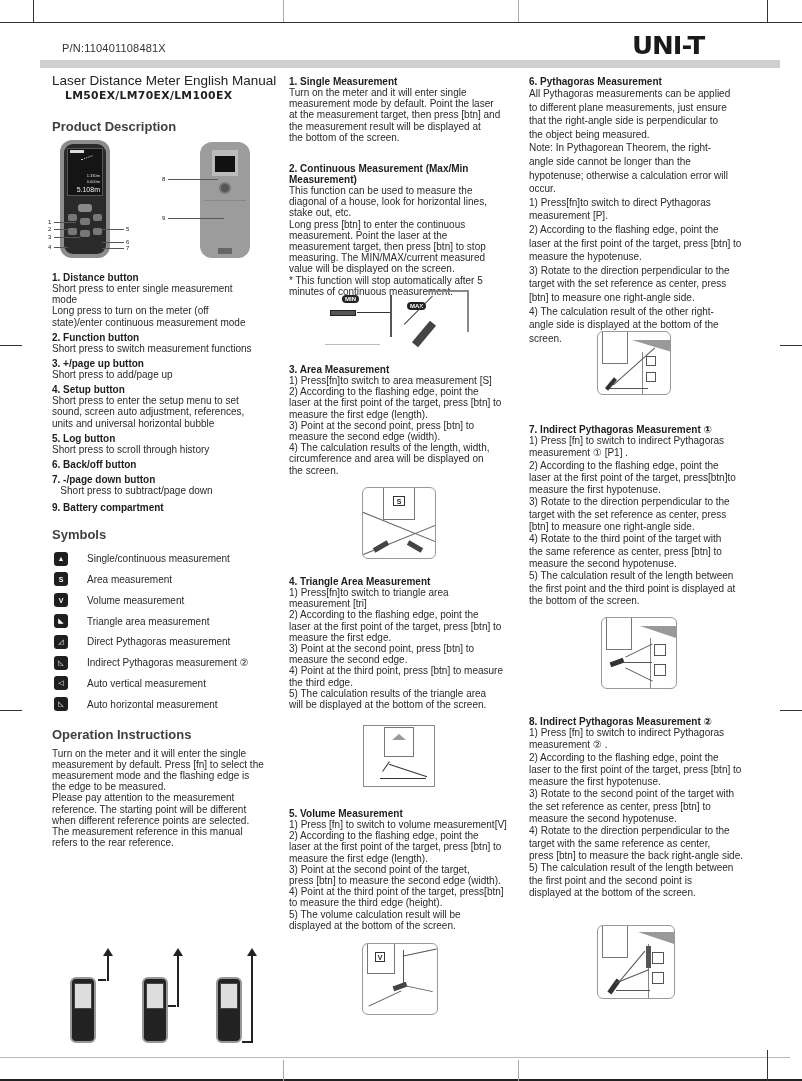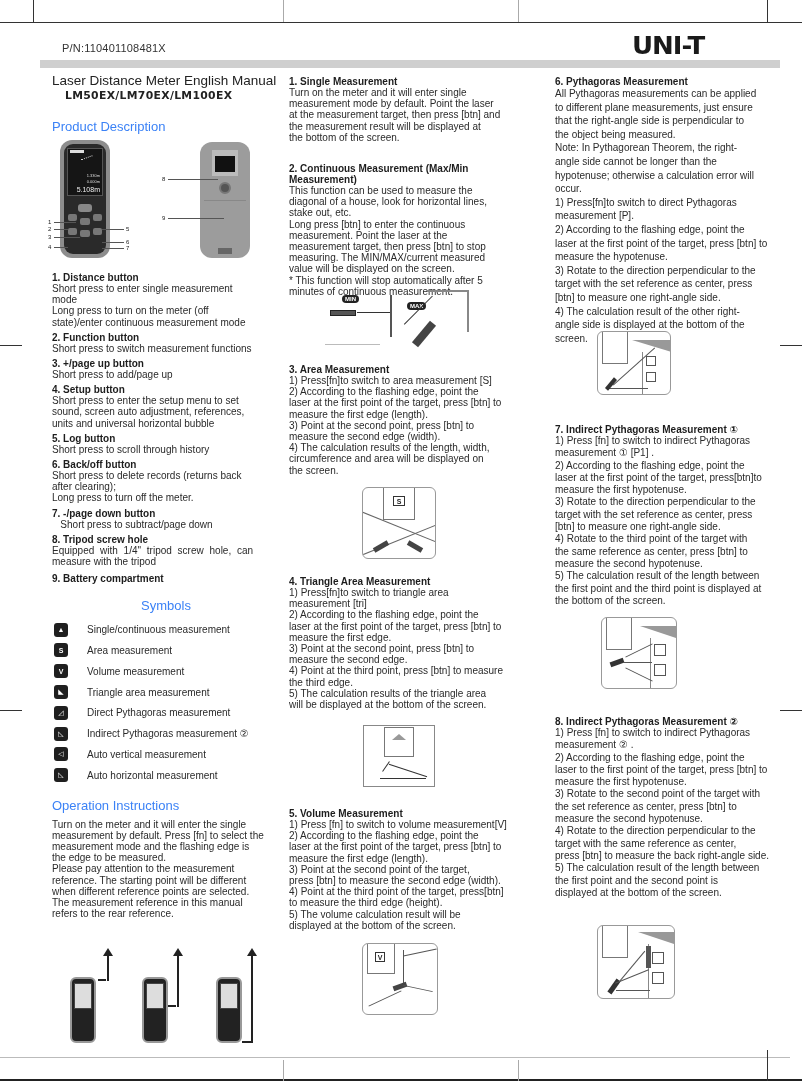--- a/index.html
+++ b/index.html
@@ -11,26 +11,26 @@
   .crop.v { width: 1px; }
   .crop.h { height: 1px; }
 
   .header-pn { position: absolute; left: 62px; top: 42px; font-size: 11px; color: #333; letter-spacing: 0.2px; }
   .logo { position: absolute; left: 632px; top: 30px; font-family: "DejaVu Sans", sans-serif; font-weight: 900; font-size: 26px; color: #1a1a1a; letter-spacing: -1px; transform: scaleY(0.95); }
   .grey-band { position: absolute; left: 40px; top: 60px; width: 740px; height: 8px; background: #cfcfcf; }
 
   .col { position: absolute; top: 73px; }
   .col1 { left: 52px; width: 228px; }
   .col2 { left: 289px; width: 226px; }
-  .col3 { left: 529px; width: 226px; margin-left: 26px; }
+  .col3 { left: 529px; width: 226px; }
 
   .manual-title { font-size: 13.5px; color: #222; white-space: nowrap; }
   .model-line { font-family: "DejaVu Sans", sans-serif; font-weight: bold; font-size: 10px; letter-spacing: 0.3px; margin: 2px 0 0 13px; transform: scaleX(1.08); transform-origin: left; }
 
-  .h2 { font-weight: normal; font-size: 13px; color: #3b82f6; }
+  .h2 { font-weight: bold; font-size: 13px; color: #404040; }
   .h3 { font-weight: bold; font-size: 10px; line-height: 11px; color: #1d1d1d; }
   .p { font-size: 10px; line-height: 11.2px; color: #2a2a2a; }
   .p .ln { display: block; }
   .block { margin-bottom: 4px; }
 
   .sym-row { display: flex; align-items: center; height: 20.8px; }
   .sym-icon { width: 14px; height: 14px; background: #1f1f1f; border-radius: 3px; margin-left: 2px; margin-right: 19px; display: flex; align-items: center; justify-content: center; color: #fff; font-size: 7px; font-weight: bold; flex-shrink: 0; }
   .sym-label { font-size: 10px; color: #2a2a2a; }
 
   .diagram { position: absolute; }
@@ -143,43 +143,31 @@
       </div>
     </div>
     <div class="block">
       <div class="h3">5. Log button</div>
       <div class="p">
           <span class="ln">Short press to scroll through history</span>
         </div>
     </div>
     <div class="block">
       <div class="h3">6. Back/off button</div>
-      <div class="p">
-        <span class="ln">Short press to delete records (returns back</span>
-        <span class="ln">after clearing);</span>
-        <span class="ln">Long press to turn off the meter.</span>
-      </div>
     </div>
     <div class="block">
       <div class="h3">7. -/page down button</div>
       <div class="p" style="white-space:pre;"><span class="ln">   Short press to subtract/page down</span></div>
     </div>
-    <div class="block">
-      <div class="h3">8. Tripod screw hole</div>
-      <div class="p" style="text-align:justify;">
-        <span class="ln" style="word-spacing:3px;">Equipped with 1/4" tripod screw hole, can</span>
-        <span class="ln">measure with the tripod</span>
-      </div>
-    </div>
     <div class="block" style="margin-top:6px;">
       <div class="h3">9. Battery compartment</div>
     </div>
   </div>
 
-  <div class="h2" style="margin-top:14px;text-align:center;">Symbols</div>
+  <div class="h2" style="margin-top:14px;">Symbols</div>
 
   <div style="margin-top:6px;">
     <div class="sym-row">
         <span class="sym-icon">▲</span>
         <span class="sym-label">Single/continuous measurement</span>
       </div>
     <div class="sym-row">
         <span class="sym-icon">S</span>
         <span class="sym-label">Area measurement</span>
       </div>

